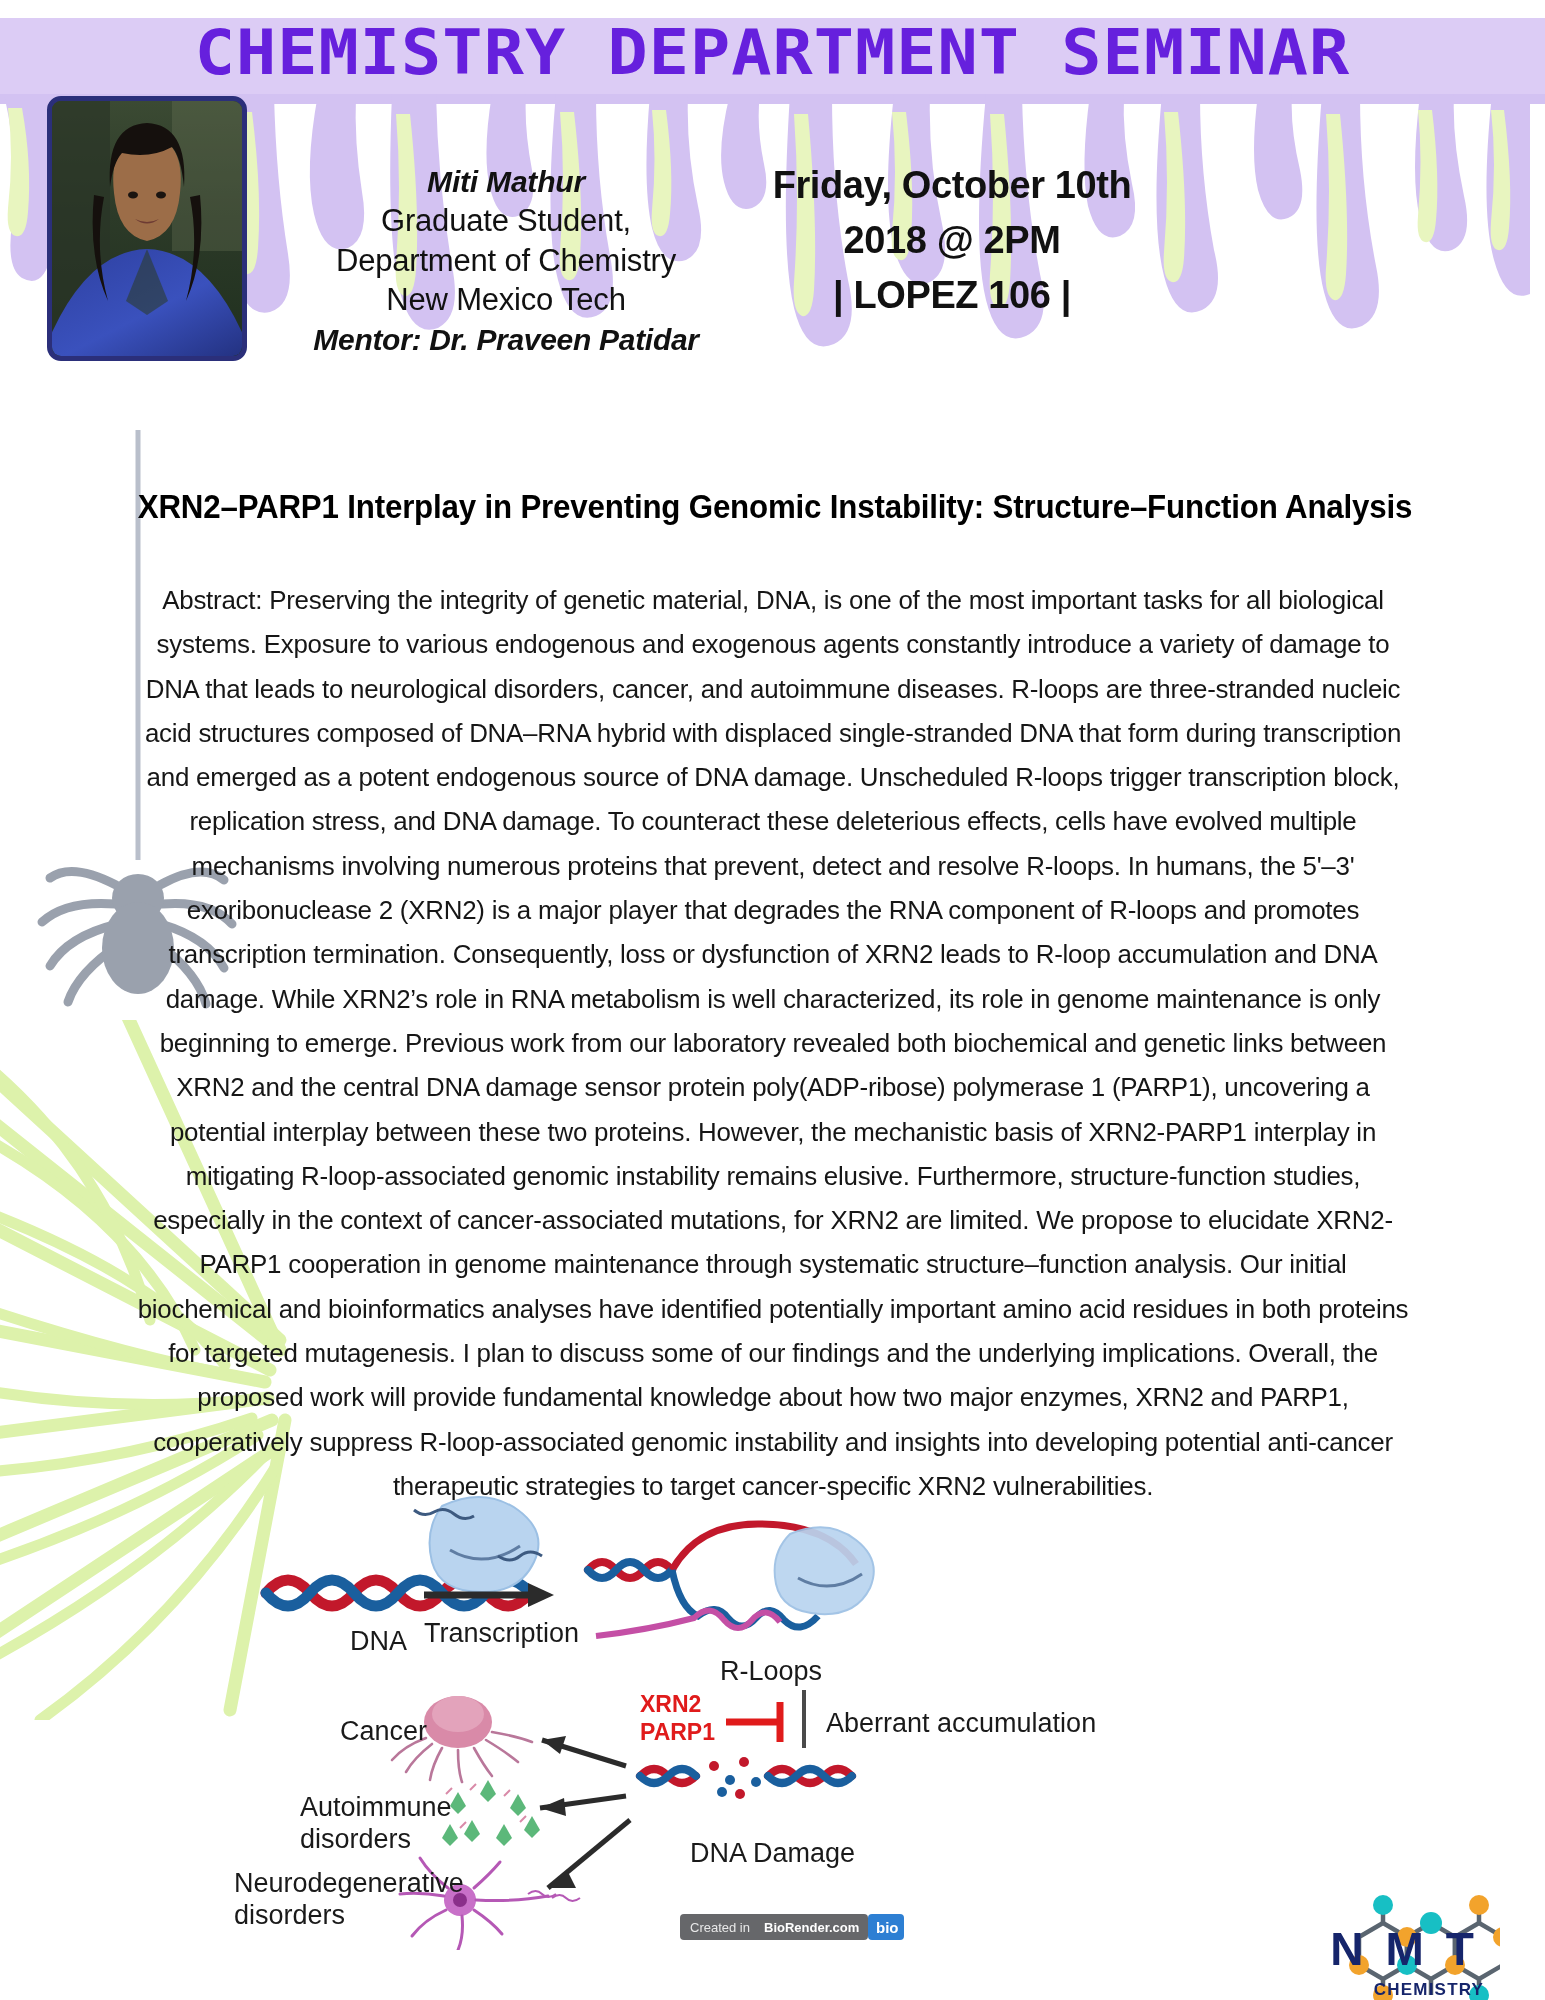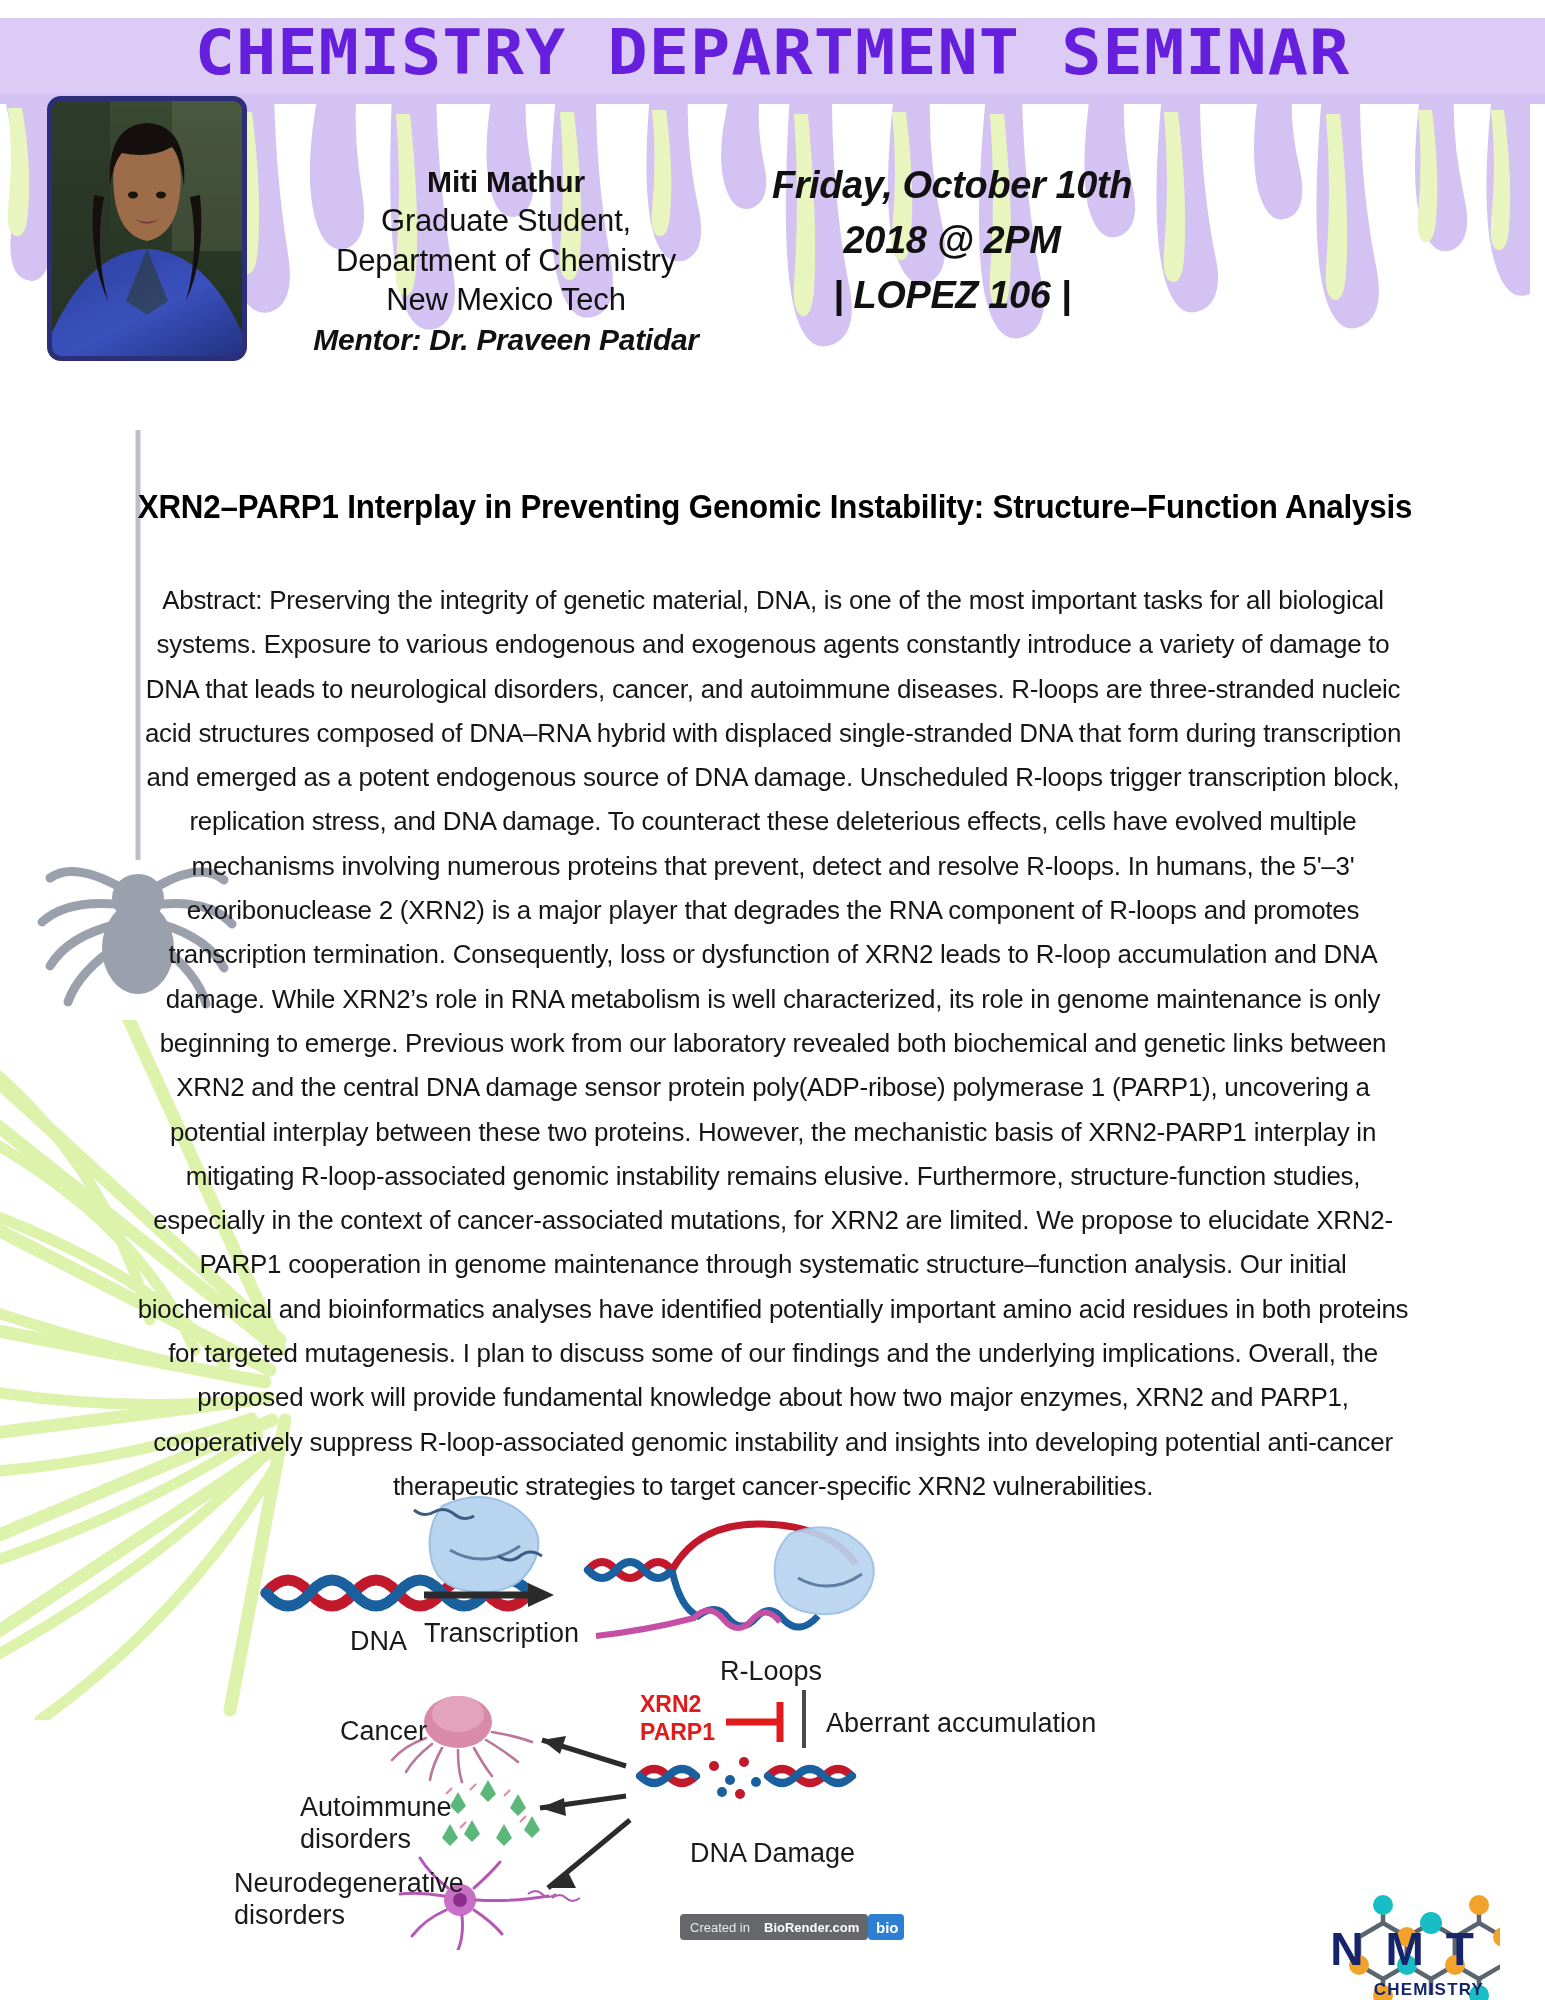--- a/index.html
+++ b/index.html
@@ -60,36 +60,37 @@
   #speaker-photo svg { display:block; }
 
   
   #speaker-info {
     position:absolute; left:286px; top:162px; width:440px;
     text-align:center; z-index:5; color:#111;
   }
   #speaker-name {
     font-size:30px; font-weight:bold; line-height:1.30;
     letter-spacing:-0.2px;
+    font-style:italic;
   }
   .speaker-line { font-size:31px; line-height:1.28; letter-spacing:-0.2px; }
   #speaker-mentor {
     font-size:30px; font-weight:bold; line-height:1.30;
     letter-spacing:-0.3px;
     font-style:italic;
   }
 
   
   #date-block {
     position:absolute; left:742px; top:158px; width:420px;
     text-align:center; z-index:5; color:#111;
   }
   .date-line {
     font-size:38px; font-weight:bold; line-height:1.45;
-    letter-spacing:-0.4px; white-space:nowrap;font-style:italic;
+    letter-spacing:-0.4px; white-space:nowrap;
   }
 
   
   #talk-title {
     position:absolute; left:40px; top:487px; width:1470px;
     text-align:center; z-index:5;
     font-family:"Liberation Sans Narrow","Liberation Sans", sans-serif;
     font-weight:bold; font-size:34px; color:#000;
     letter-spacing:-0.2px; white-space:nowrap;
     transform:scaleX(0.92); transform-origin:center;

